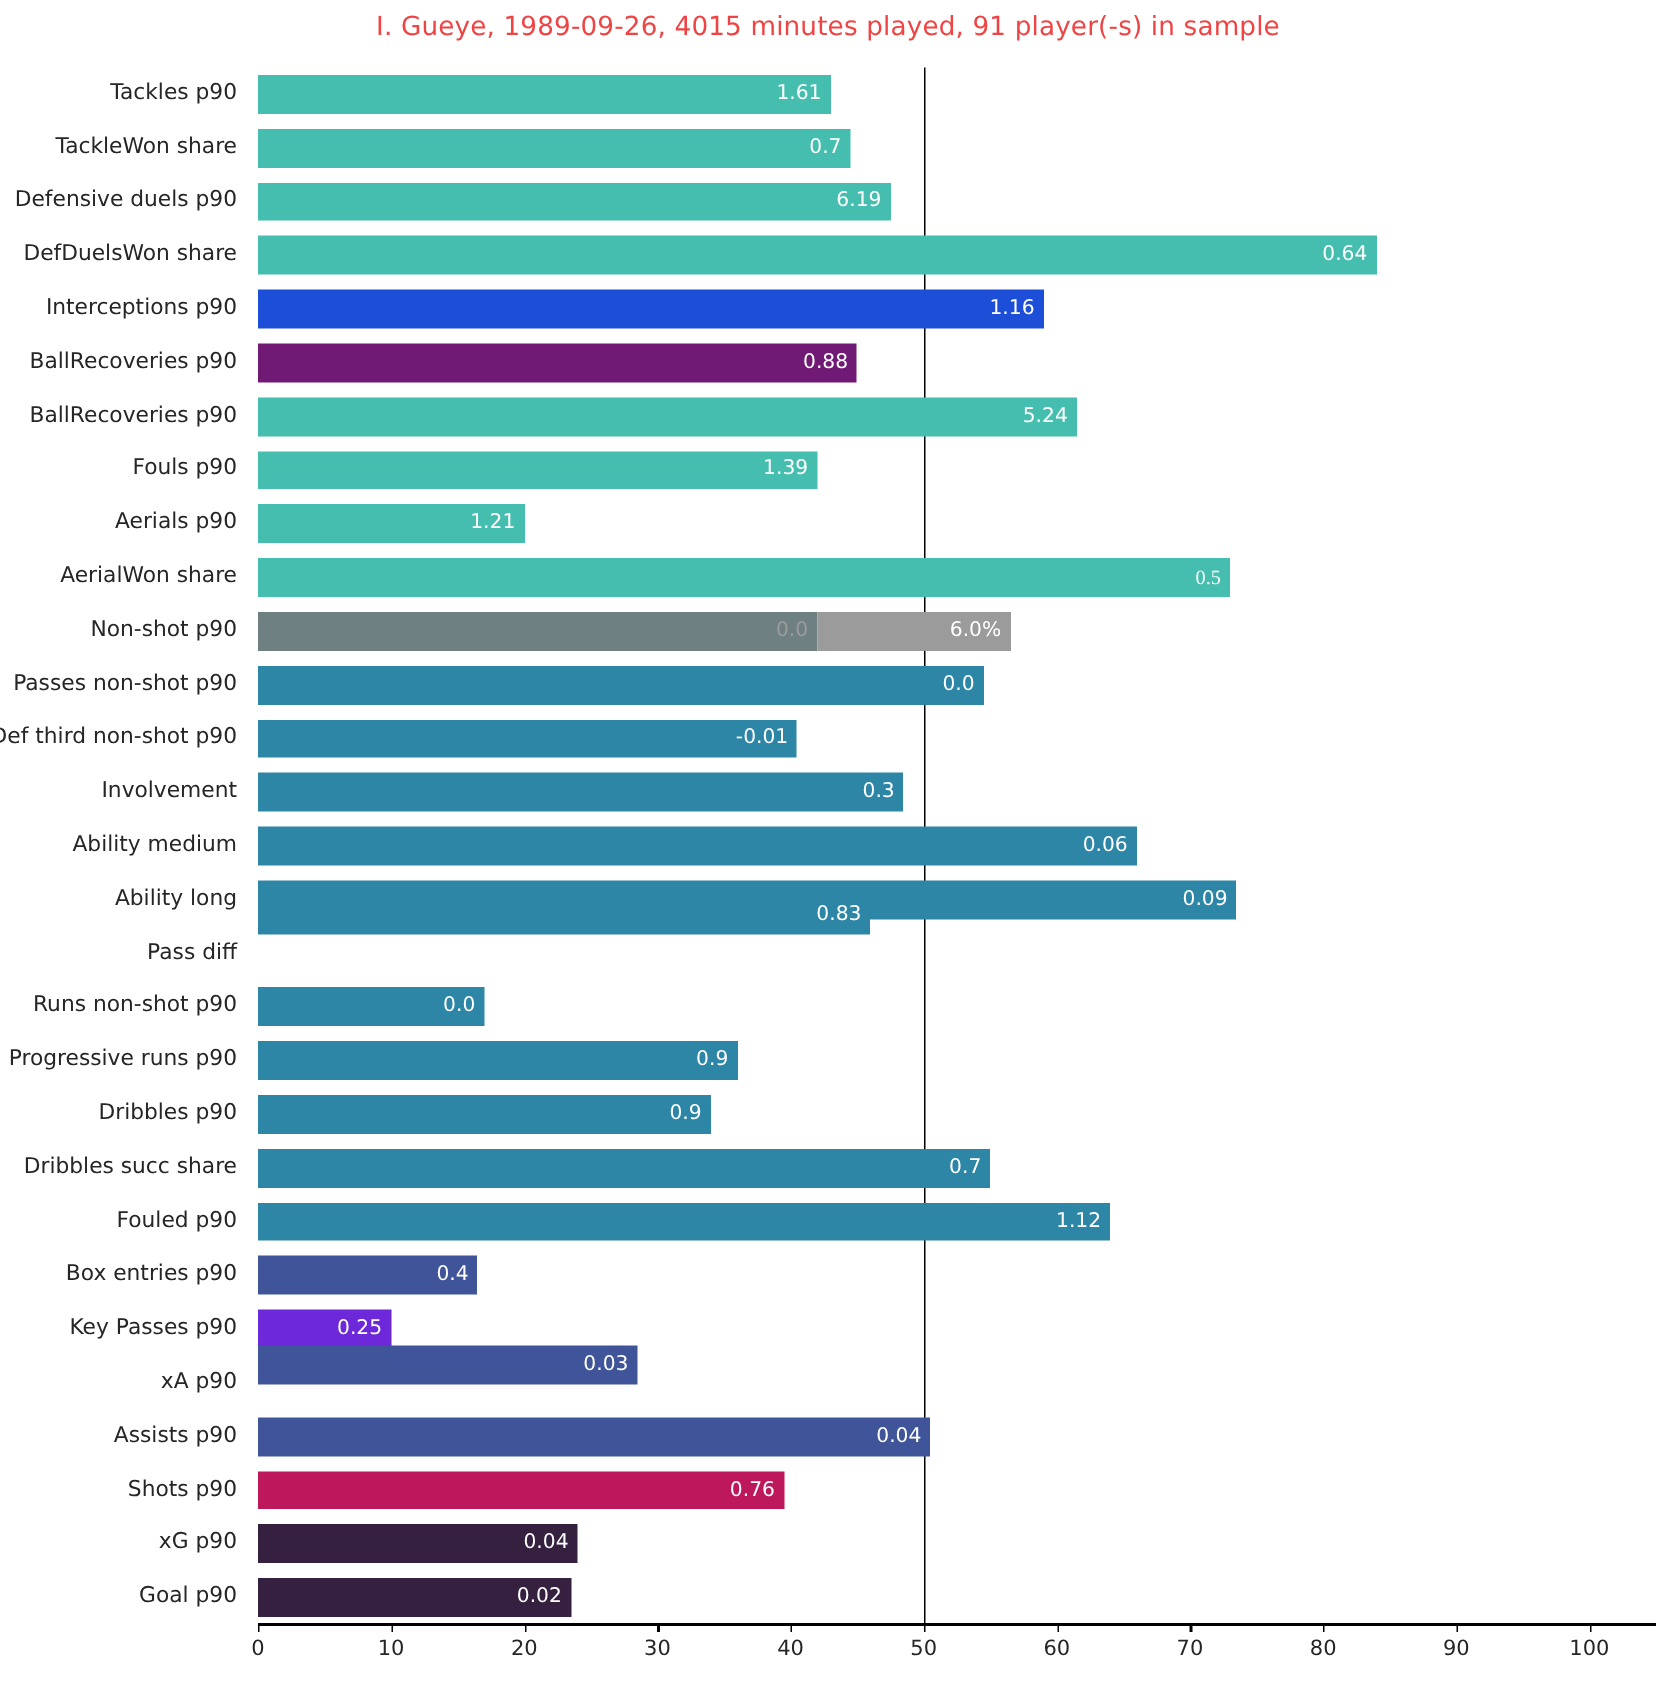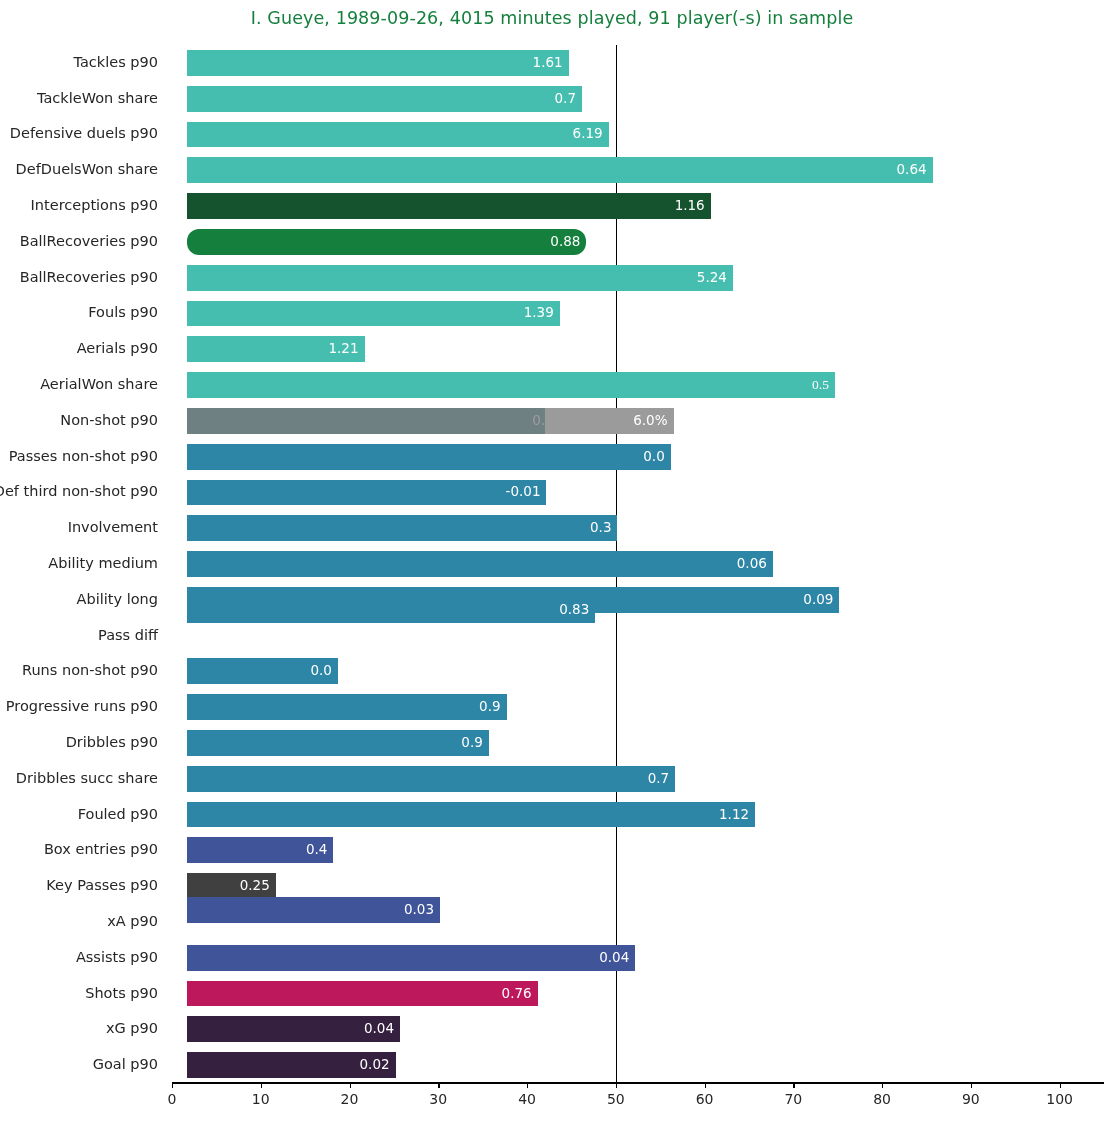--- a/index.html
+++ b/index.html
@@ -1,30 +1,30 @@
 <!DOCTYPE html>
 <html><head>
 <meta charset="utf-8">
 <style>
   html,body{margin:0;padding:0;background:#ffffff;}
   body{width:1104px;height:1121px;font-family:"DejaVu Sans","Liberation Sans",sans-serif;color:#262626;}
   #root{position:relative;width:1104px;height:1121px;overflow:hidden;}
 
   #title{
     position:absolute;left:0;top:8px;width:1104px;text-align:center;
-    font-size:17.5px;color:#15803d;letter-spacing:0.1px;white-space:nowrap;
+    font-size:17.5px;color:#ef4444;letter-spacing:0.1px;white-space:nowrap;
   }
 
   
   #plot{position:absolute;left:172px;top:45px;width:932px;height:1038px;}
   #ylabels{position:absolute;left:0px;top:45px;width:166px;height:1038px;}
   #xaxis{position:absolute;left:172px;top:1083px;width:932px;height:38px;}
 
   .row{position:absolute;left:0;width:100%;}
-  .bar{position:absolute;left:0;top:0;height:100%;margin-left:15px;}
+  .bar{position:absolute;left:0;top:0;height:100%;}
   .bar .vlabel{
     position:absolute;right:6px;top:50%;transform:translateY(-50%);
     font-size:13.5px;color:#ffffff;white-space:nowrap;line-height:1;
   }
   .seg-light{position:absolute;top:0;height:100%;background:#9b9b9b;}
   .seg-light .vlabel2{
     position:absolute;right:6px;top:50%;transform:translateY(-50%);
     font-size:13.5px;color:#ffffff;white-space:nowrap;line-height:1;
   }
   .bar.grey .vlabel{color:#9b9b9b;}
@@ -96,26 +96,26 @@
         <div class="bar" style="width: 421.619px; background: rgb(69, 190, 175);">
           <span class="vlabel">6.19</span>
         </div>
       </div>
       <div class="row" style="top: 112.39px; height: 25.771px;">
         <div class="bar" style="width: 745.6px; background: rgb(69, 190, 175);">
           <span class="vlabel">0.64</span>
         </div>
       </div>
       <div class="row" style="top: 148.183px; height: 25.771px;">
-        <div class="bar" style="width: 523.695px; background: #14532d;">
+        <div class="bar" style="width: 523.695px; background: #1d4ed8;">
           <span class="vlabel">1.16</span>
         </div>
       </div>
       <div class="row" style="top: 183.977px; height: 25.771px;">
-        <div class="bar" style="width: 399.429px; background: #15803d; border-radius: 12px;">
+        <div class="bar" style="width: 399.429px; background: #701a75;">
           <span class="vlabel">0.88</span>
         </div>
       </div>
       <div class="row" style="top: 219.77px; height: 25.771px;">
         <div class="bar" style="width: 545.886px; background: rgb(69, 190, 175);">
           <span class="vlabel">5.24</span>
         </div>
       </div>
       <div class="row" style="top: 255.563px; height: 25.771px;">
         <div class="bar" style="width: 372.8px; background: rgb(69, 190, 175);">
@@ -194,21 +194,21 @@
         <div class="bar" style="width: 568.076px; background: rgb(46, 134, 166);">
           <span class="vlabel">1.12</span>
         </div>
       </div>
       <div class="row" style="top: 792.459px; height: 25.771px;">
         <div class="bar" style="width: 146.457px; background: rgb(63, 84, 153);">
           <span class="vlabel">0.4</span>
         </div>
       </div>
       <div class="row" style="top: 828.252px; height: 25.771px;">
-        <div class="bar" style="width: 88.7619px; background: #404040;">
+        <div class="bar" style="width: 88.7619px; background: #6d28d9;">
           <span class="vlabel">0.25</span>
         </div>
       </div>
       <div class="row" style="top: 852px; height: 25.771px;">
         <div class="bar" style="width: 252.971px; background: rgb(63, 84, 153);">
           <span class="vlabel">0.03</span>
         </div>
       </div>
       <div class="row" style="top: 899.839px; height: 25.771px;">
         <div class="bar" style="width: 448.248px; background: rgb(63, 84, 153);">

